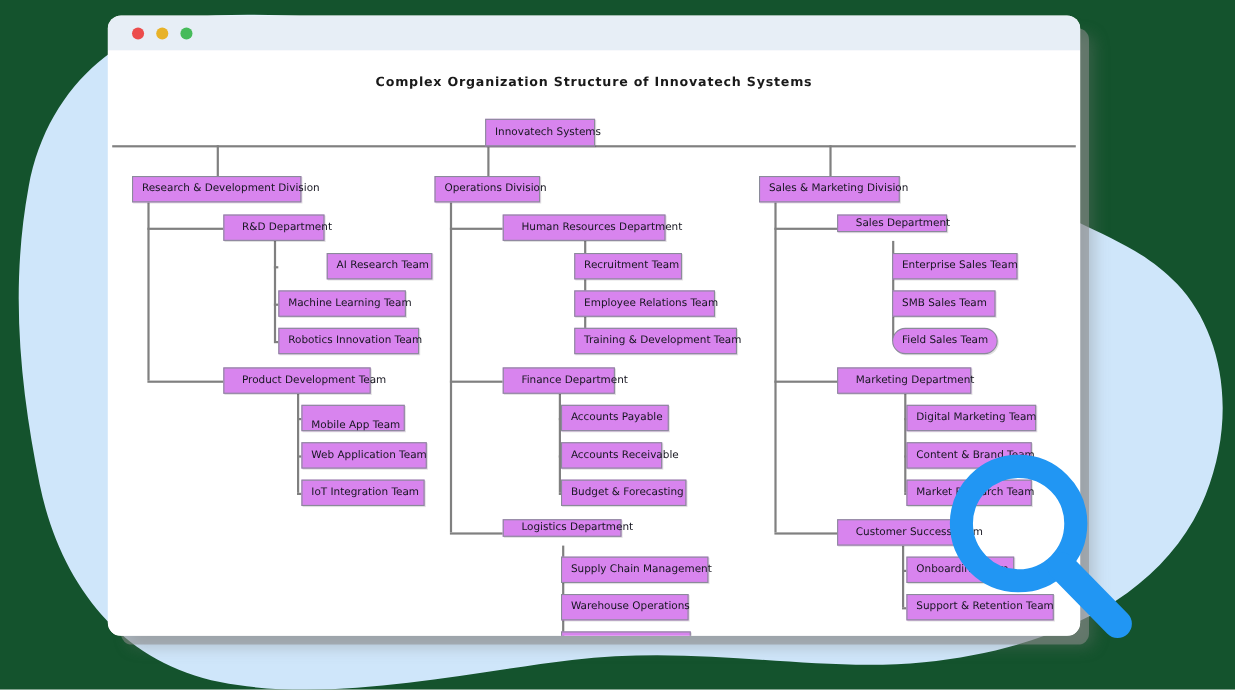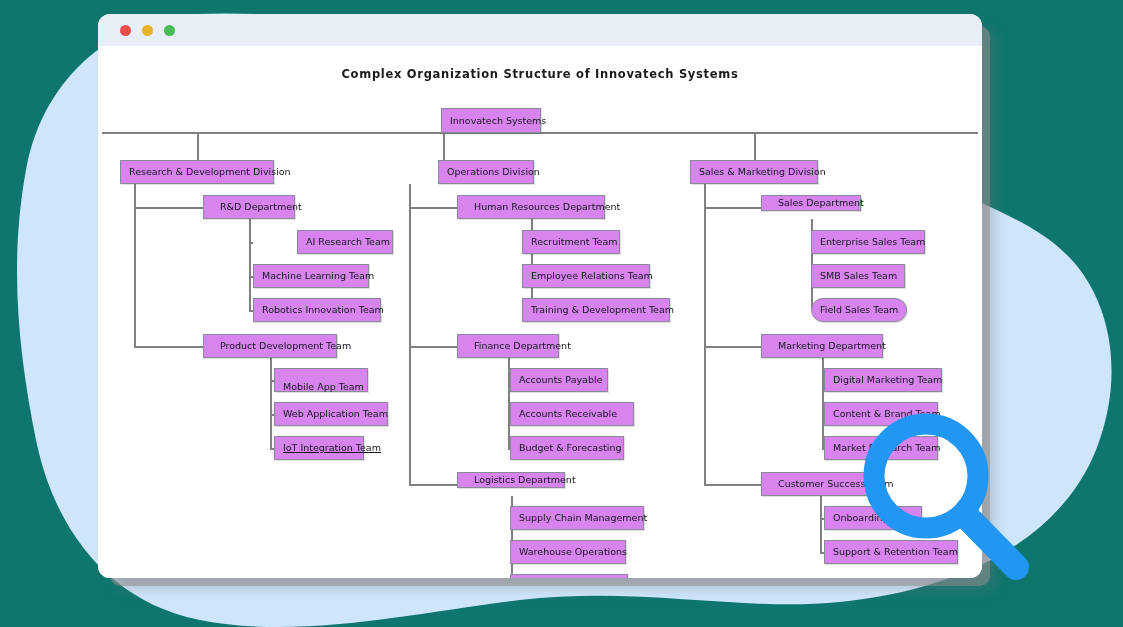--- a/index.html
+++ b/index.html
@@ -8,21 +8,21 @@
     margin: 0; padding: 0;
     width: 1123px; height: 627px;
     background: #ffffff;
     font-family: "DejaVu Sans", "Liberation Sans", sans-serif;
     overflow: hidden;
   }
   #stage {
     position: relative;
     width: 1123px;
     height: 627px;
-    background: #0f766e;
+    background: #14532d;
     overflow: hidden;
   }
 
   
   #blob-svg {
     position: absolute;
     left: 0; top: 0;
     width: 1123px; height: 627px;
     z-index: 0;
   }
@@ -216,45 +216,45 @@
           </div>
           <div class="node level2" style="left: 105px; top: 288px; width: 134px; height: 24px;">
             <span>Product Development Team</span>
           </div>
           <div class="node level3" style="left: 176px; top: 322px; width: 94px; height: 24px; align-items: flex-end;">
             <span>Mobile App Team</span>
           </div>
           <div class="node level3" style="left: 176px; top: 356px; width: 114px; height: 24px;">
             <span>Web Application Team</span>
           </div>
-          <div class="node level3" style="left: 176px; top: 390px; width: 90px; height: 24px; text-decoration: underline;">
+          <div class="node level3" style="left: 176px; top: 390px; width: 112px; height: 24px;">
             <span>IoT Integration Team</span>
           </div>
-          <div class="node level1" style="left: 297px; top: 114px; width: 96px; height: 24px; margin-left: 43px;">
+          <div class="node level1" style="left: 297px; top: 114px; width: 96px; height: 24px;">
             <span>Operations Division</span>
           </div>
           <div class="node level2" style="left: 359px; top: 149px; width: 148px; height: 24px;">
             <span>Human Resources Department</span>
           </div>
           <div class="node level3" style="left: 424px; top: 184px; width: 98px; height: 24px;">
             <span>Recruitment Team</span>
           </div>
           <div class="node level3" style="left: 424px; top: 218px; width: 128px; height: 24px;">
             <span>Employee Relations Team</span>
           </div>
           <div class="node level3" style="left: 424px; top: 252px; width: 148px; height: 24px;">
             <span>Training &amp; Development Team</span>
           </div>
           <div class="node level2" style="left: 359px; top: 288px; width: 102px; height: 24px;">
             <span>Finance Department</span>
           </div>
           <div class="node level3" style="left: 412px; top: 322px; width: 98px; height: 24px;">
             <span>Accounts Payable</span>
           </div>
-          <div class="node level3" style="left: 412px; top: 356px; width: 124px; height: 24px;">
+          <div class="node level3" style="left: 412px; top: 356px; width: 92px; height: 24px;">
             <span>Accounts Receivable</span>
           </div>
           <div class="node level3" style="left: 412px; top: 390px; width: 114px; height: 24px;">
             <span>Budget &amp; Forecasting</span>
           </div>
           <div class="node level2" style="left: 359px; top: 426px; width: 108px; height: 16px;">
             <span>Logistics Department</span>
           </div>
           <div class="node level3" style="left: 412px; top: 460px; width: 134px; height: 24px;">
             <span>Supply Chain Management</span>

